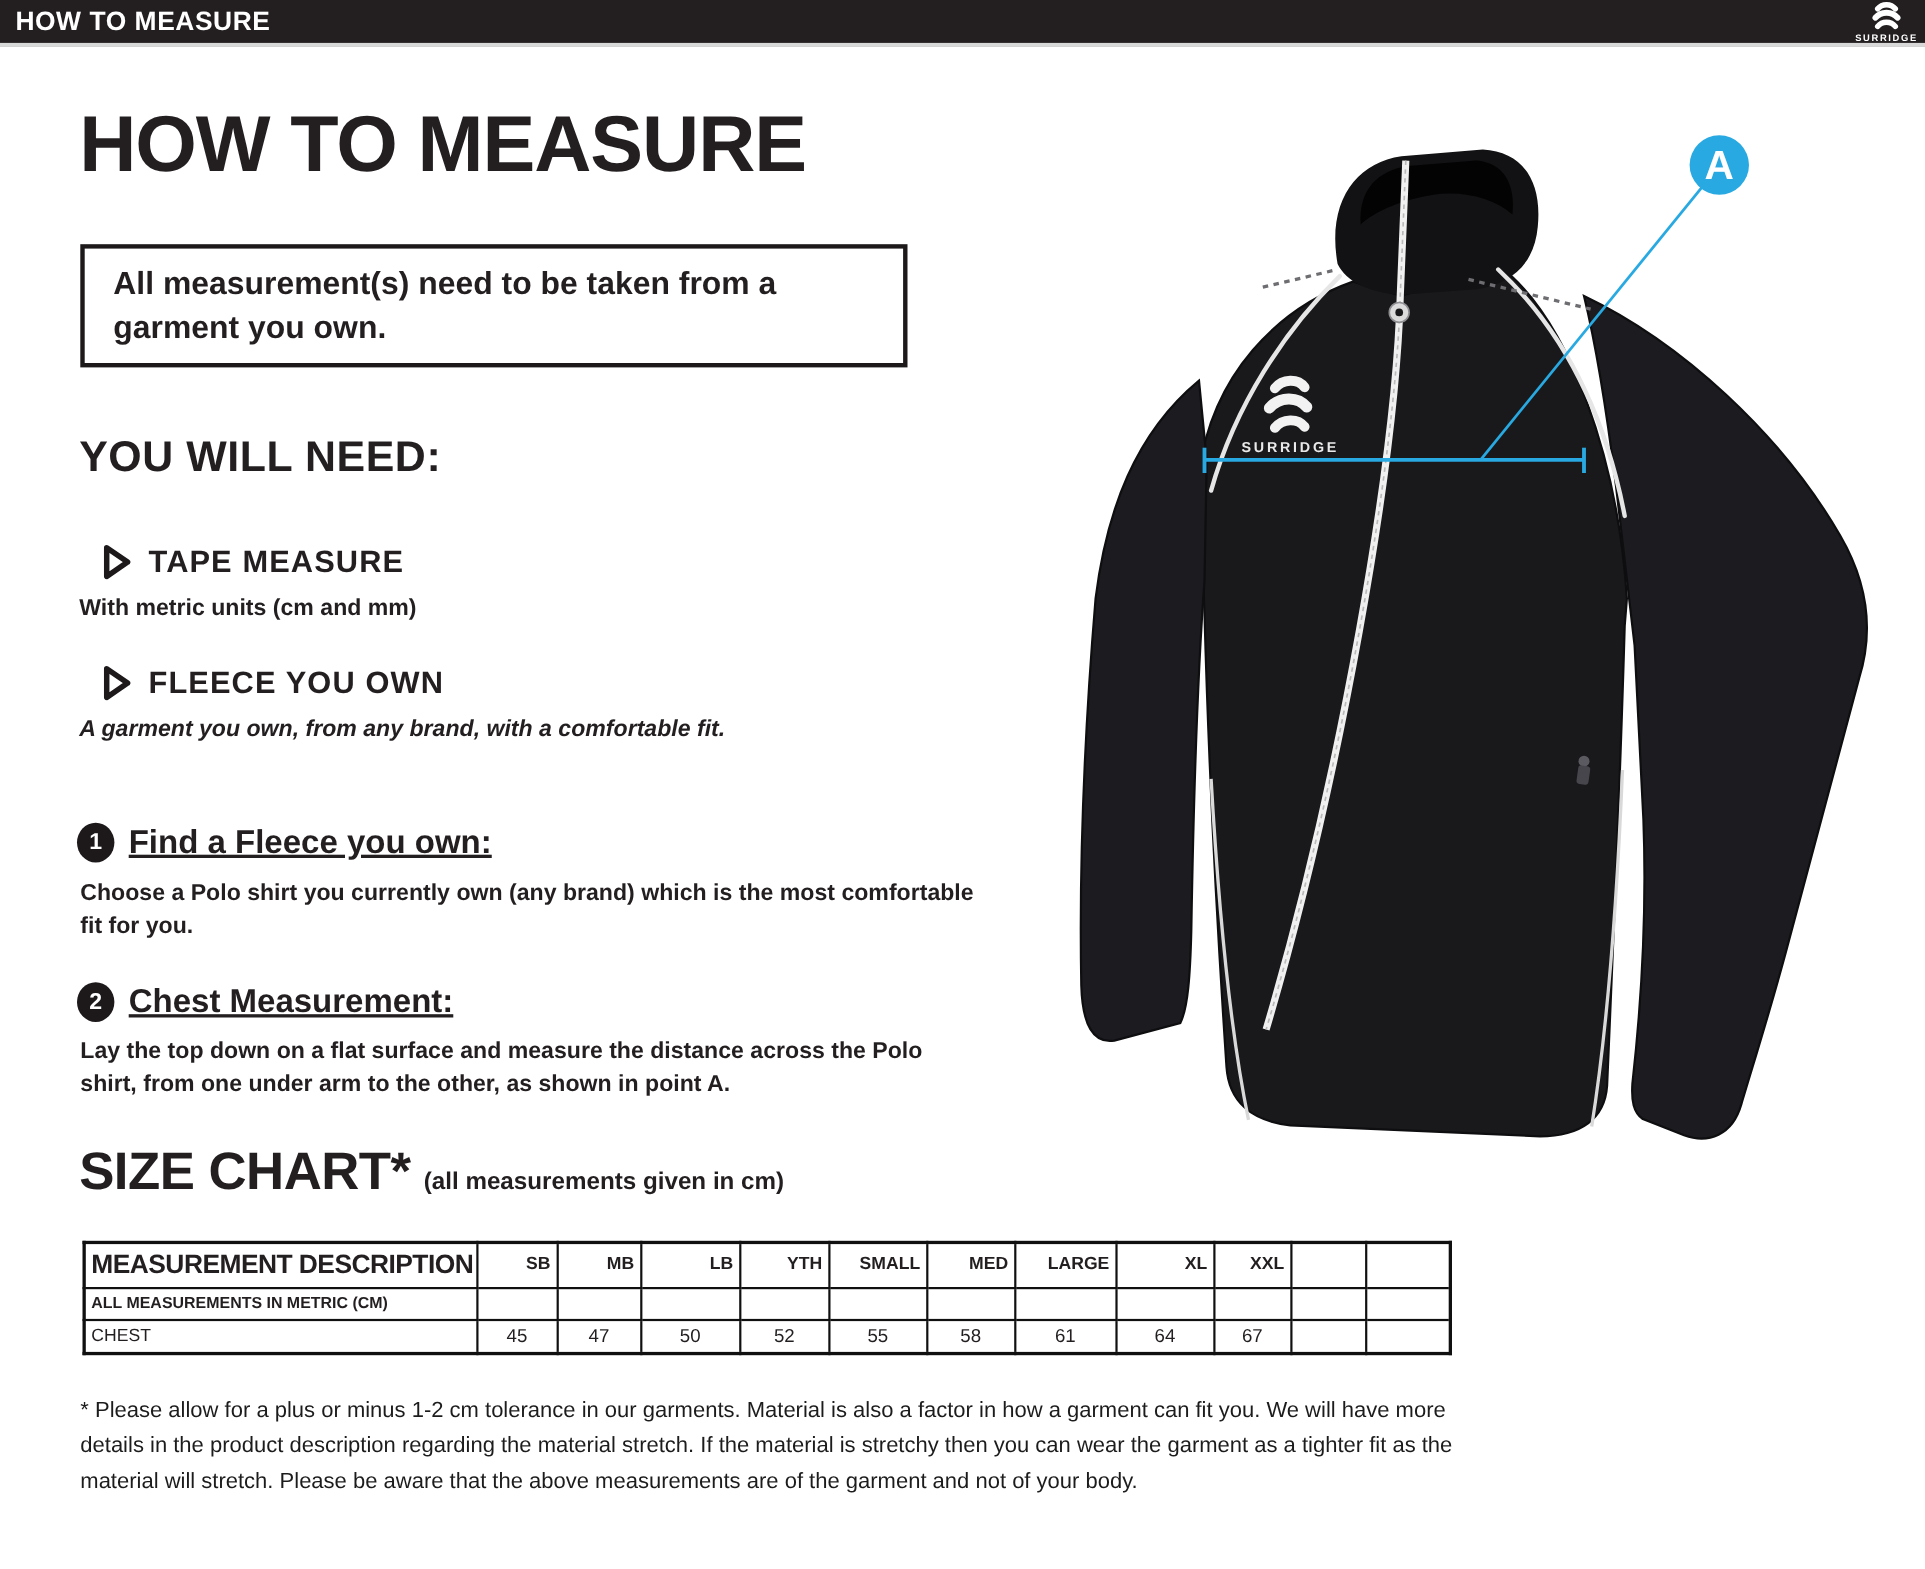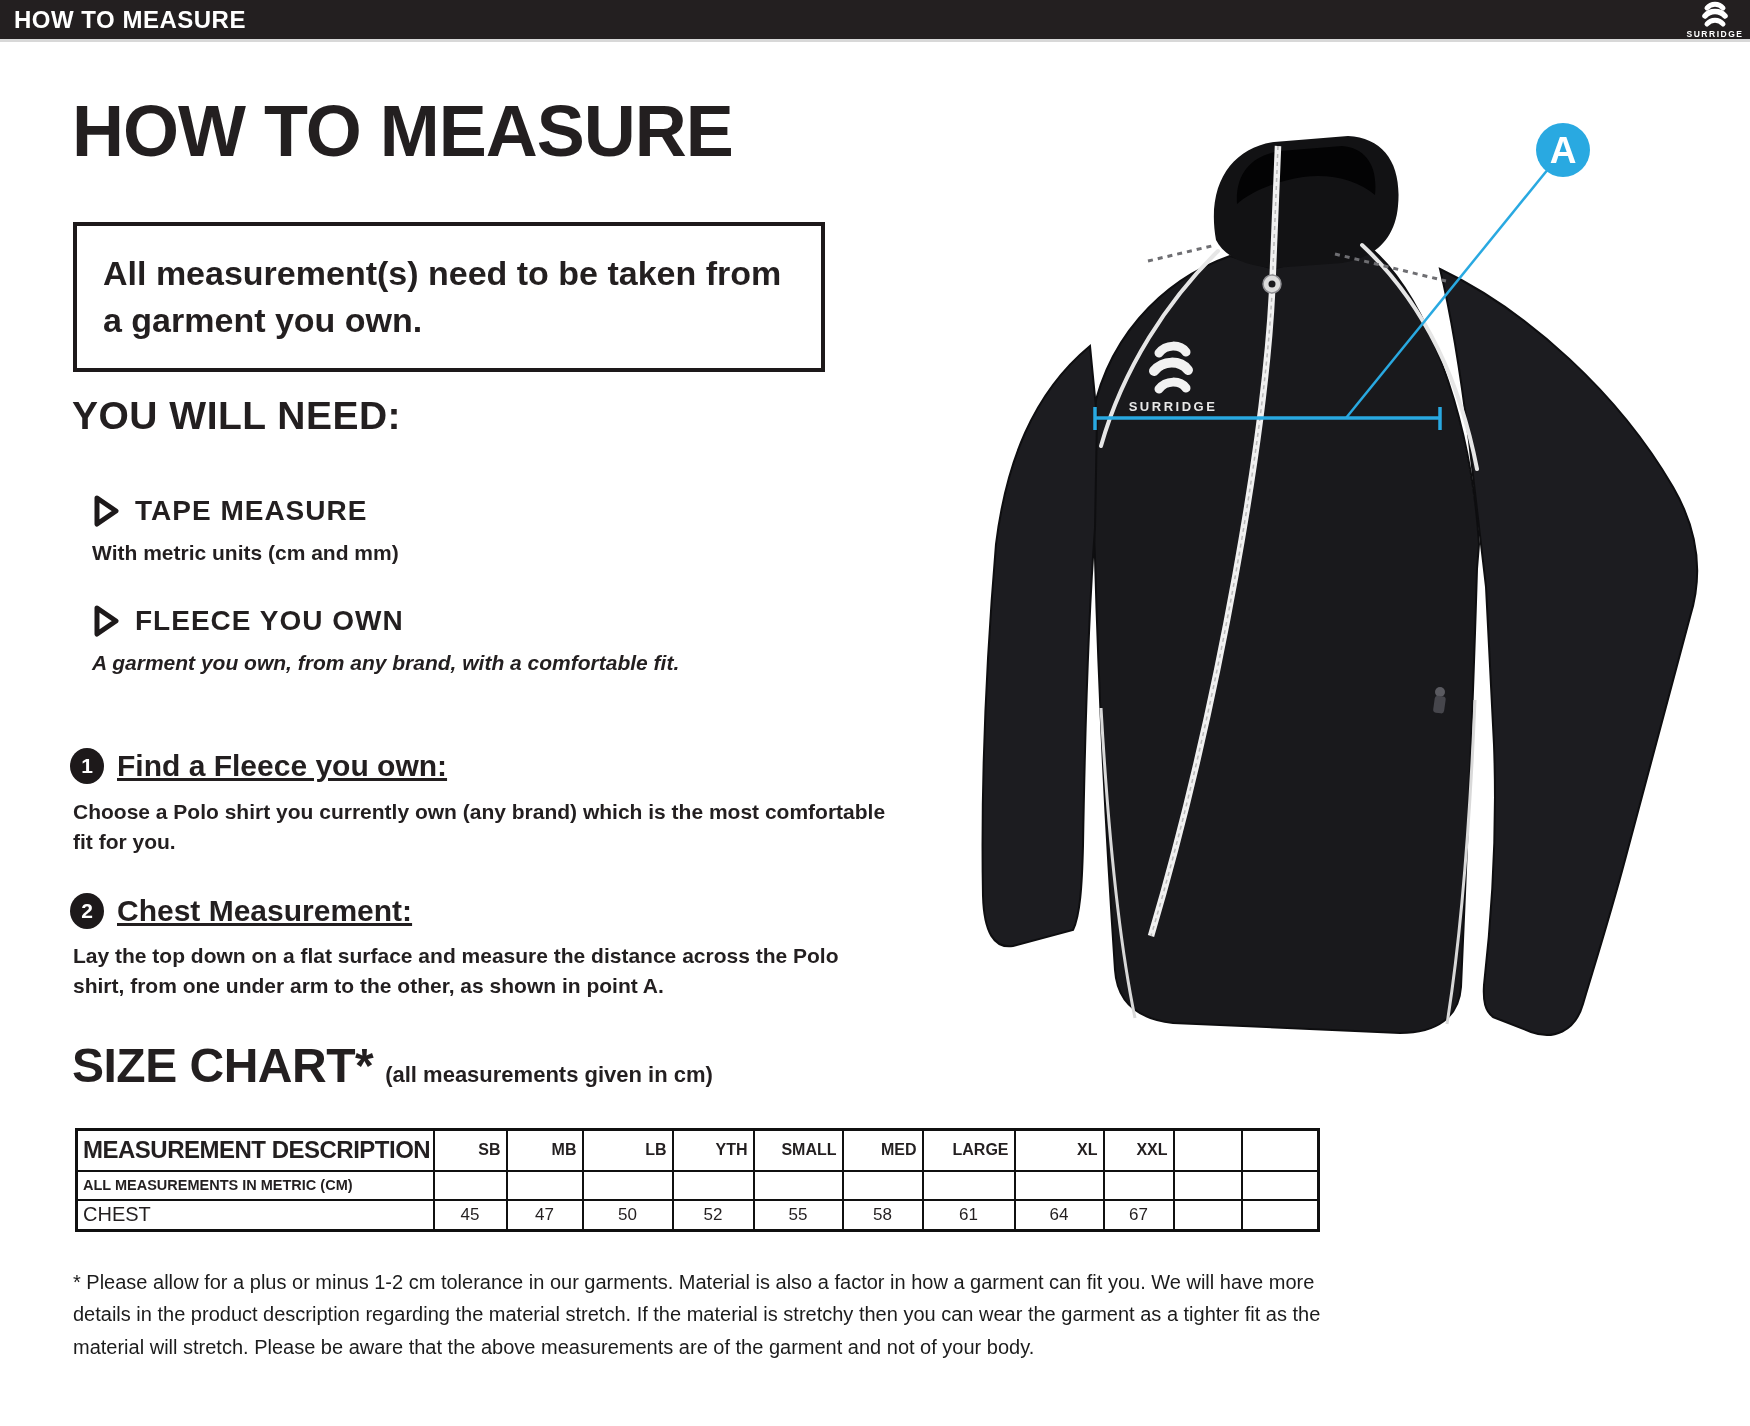--- a/index.html
+++ b/index.html
@@ -17,31 +17,31 @@
   }
   .topbar-title { color:#fff; font-weight:bold; font-size:24px; letter-spacing:.5px; }
   .topbar-logo svg { display:block; }
 
   .page-title {
     position:absolute; left:72px; top:90px;
     font-size:72px; font-weight:bold; letter-spacing:-1px; color:#231f20;
   }
   .note-box {
     position:absolute; left:73px; top:222px; width:752px;
-    border:4px solid #1d191a; padding:24px 26px;
-    font-size:34px; font-weight:bold; line-height:1.38;
+    border:4px solid #1d191a; padding:12px 26px;
+    font-size:29px; font-weight:bold; line-height:1.38;
   }
   .ywn-heading {
     position:absolute; left:72px; top:394px;
     font-size:39px; font-weight:bold; letter-spacing:.5px;
   }
   .need-item { position:absolute; left:70px; display:flex; align-items:center; gap:15px;padding-left:24px; }
   .need-item .tri svg { display:block; }
   .need-title { font-size:28px; font-weight:bold; letter-spacing:1px; }
-  .need-desc  { position:absolute; left:72px; font-size:21px; font-weight:bold;margin-left:20px; }
+  .need-desc  { position:absolute; left:72px; font-size:21px; font-weight:bold; }
   .need-1 { top:495px; } .need-1-desc { top:541px; }
   .need-2 { top:605px; } .need-2-desc { top:651px;font-style:italic; }
 
   .step { position:absolute; left:70px; display:flex; align-items:center; gap:13px; }
   .step-circle {
     width:34px; height:36px; border-radius:50%; background:#1d191a;
     color:#fff; display:flex; align-items:center; justify-content:center;
     font-size:21px; font-weight:bold; flex:0 0 auto;
   }
   .step-title { font-size:30px; font-weight:bold;text-decoration:underline; }
@@ -59,21 +59,21 @@
     border:3px solid #101010;
   }
   .size-table th, .size-table td {
     border:2px solid #101010; vertical-align:middle;
     padding:0 5px; overflow:hidden; white-space:nowrap;
   }
   .size-table thead th { height:41px; font-size:16px; font-weight:bold; text-align:right; }
   .size-table thead th.desc { font-size:24px; text-align:left; letter-spacing:-.5px; }
   .size-table tr.metric td { height:29px; font-size:14.5px; font-weight:bold; text-align:left;margin-left:36px; }
   .size-table tr.vals td { height:31px; font-size:17px; font-weight:normal; text-align:center; }
-  .size-table tr.vals td.desc { text-align:left; font-size:20px; }
+  .size-table tr.vals td.desc { text-align:left; font-size:16px; }
 
   .footnote {
     position:absolute; left:73px; top:1266px; width:1256px;
     font-size:20px; line-height:1.62; font-weight:normal; color:#1c1c1c;
   }
 
   .diagram { position:absolute; left:880px; top:88px; width:870px; height:1010px; }
   .diagram svg { display:block; }
 </style>
 </head>

